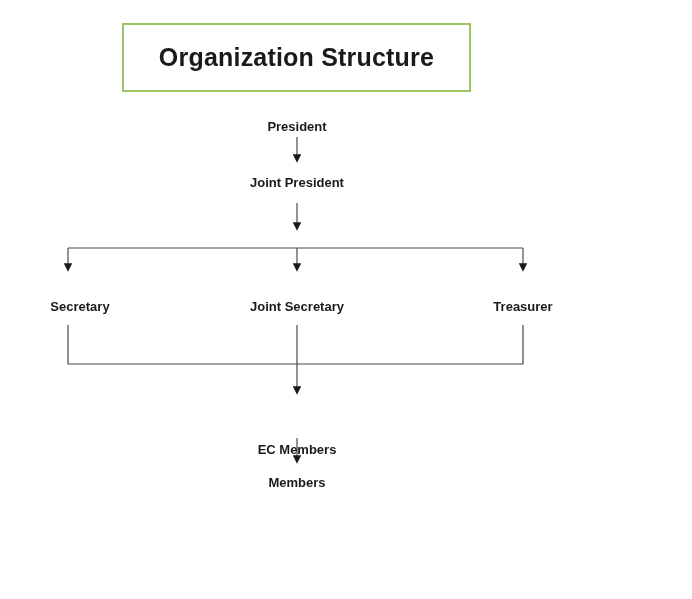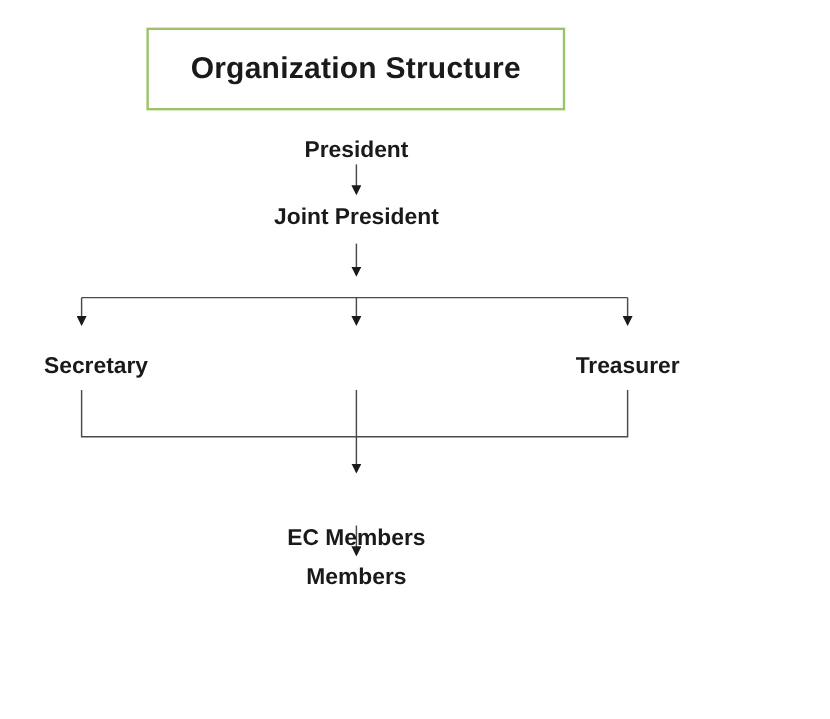--- a/index.html
+++ b/index.html
@@ -28,21 +28,21 @@
   .title-text {
     font-size: 25px;
     font-weight: bold;
     color: var(--text, #1A1A1A);
     white-space: nowrap;
     letter-spacing: 0.2px;
   }
   .node {
     position: absolute;
     transform: translate(-50%, -50%);
-    font-size: 19px;
+    font-size: 13px;
     font-weight: bold;
     color: var(--text, #1A1A1A);
     white-space: nowrap;
   }
   .node.president       { left: 297px; top: 126px; }
   .node.vice-president  { left: 297px; top: 182px; }
   .node.secretary       { left: 80px;  top: 306px; }
   .node.joint-secretary { left: 297px; top: 306px; }
   .node.treasurer       { left: 523px; top: 306px; }
   .node.ec-members      { left: 297px; top: 449px; }
@@ -86,17 +86,18 @@
 
     <path class="wire" d="M68,325 V364 H523 V325"></path>
     <line class="wire" x1="297" y1="325" x2="297" y2="393" marker-end="url(#arrow)"></line>
 
     <line class="wire" x1="297" y1="438" x2="297" y2="462" marker-end="url(#arrow)"></line>
   </svg>
 
   <div class="node president">President</div>
   <div class="node vice-president">Joint President</div>
   <div class="node secretary">Secretary</div>
+  <div class="node joint-secretary">Joint Secretary</div>
   <div class="node treasurer">Treasurer</div>
   <div class="node ec-members">EC Members</div>
   <div class="node members">Members</div>
 
 </div>
 
 </body></html>

